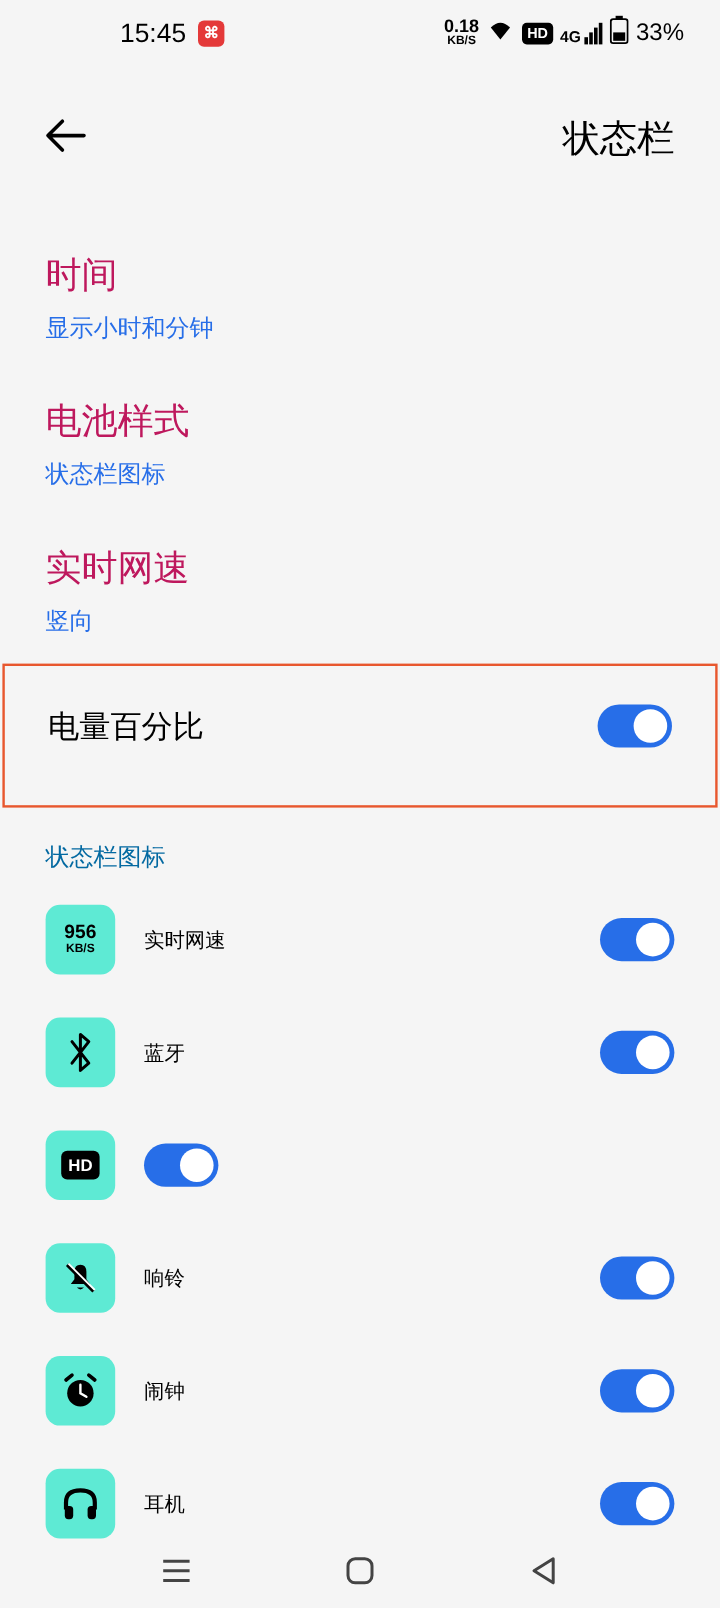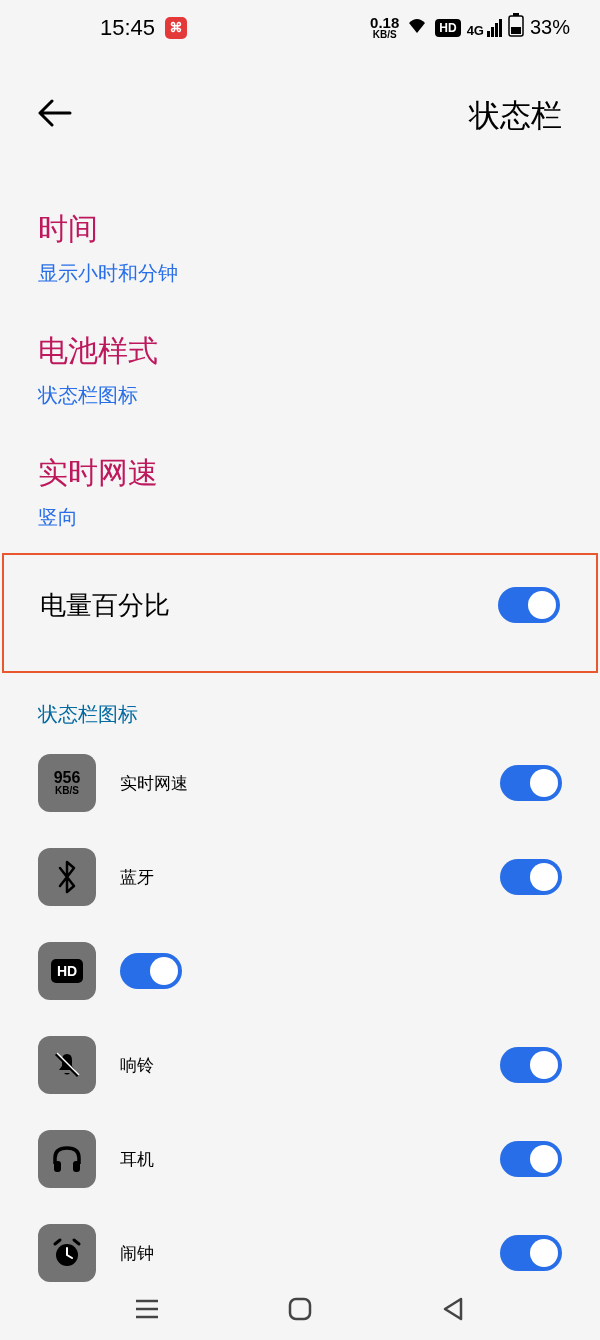--- a/index.html
+++ b/index.html
@@ -69,21 +69,21 @@
       font-size: 20px;
       color: #0369a1;
     }
     .icon-row {
       display: flex; align-items: center;
       padding: 18px 38px;
       gap: 24px;
     }
     .icon-box {
       width: 58px; height: 58px;
-      background: #737373;
+      background: #5eead4;
       border-radius: 12px;
       display: flex; align-items: center; justify-content: center;
       flex-shrink: 0;
     }
     .icon-label { flex: 1; font-size: 17px; font-weight: 400; }
     .switch {
       position: relative; width: 62px; height: 36px;
       background: #276ee8;
       border-radius: 18px; cursor: pointer;
       flex-shrink: 0;
@@ -208,39 +208,39 @@
           <line x1="4" y1="4" x2="26" y2="26" stroke="#000" stroke-width="3"></line>
           <line x1="5" y1="3" x2="27" y2="25" stroke="#fff" stroke-width="1.5"></line>
         </svg>
     </div>
     <span class="icon-label">响铃</span>
     <span class="switch"></span>
   </div>
 
   <div class="icon-row">
     <div class="icon-box">
+      <svg width="32" height="32" viewBox="0 0 32 32">
+          <circle cx="16" cy="18" r="11" fill="#000"></circle>
+          <path d="M16 11 L16 18 L21 21" stroke="#fff" stroke-width="2" fill="none" stroke-linecap="round"></path>
+          <path d="M4 7 L9 3 M28 7 L23 3" stroke="#000" stroke-width="3" stroke-linecap="round"></path>
+        </svg>
+    </div>
+    <span class="icon-label">闹钟</span>
+    <span class="switch"></span>
+  </div>
+
+  <div class="icon-row">
+    <div class="icon-box">
       <svg width="32" height="30" viewBox="0 0 32 30">
           <path d="M4 20 L4 14 Q4 4 16 4 Q28 4 28 14 L28 20" stroke="#000" stroke-width="3.5" fill="none"></path>
           <rect x="3" y="17" width="7" height="11" rx="3" fill="#000"></rect>
           <rect x="22" y="17" width="7" height="11" rx="3" fill="#000"></rect>
         </svg>
     </div>
     <span class="icon-label">耳机</span>
-    <span class="switch"></span>
-  </div>
-
-  <div class="icon-row">
-    <div class="icon-box">
-      <svg width="32" height="32" viewBox="0 0 32 32">
-          <circle cx="16" cy="18" r="11" fill="#000"></circle>
-          <path d="M16 11 L16 18 L21 21" stroke="#fff" stroke-width="2" fill="none" stroke-linecap="round"></path>
-          <path d="M4 7 L9 3 M28 7 L23 3" stroke="#000" stroke-width="3" stroke-linecap="round"></path>
-        </svg>
-    </div>
-    <span class="icon-label">闹钟</span>
     <span class="switch"></span>
   </div>
 </div>
 
 <div class="nav-bar">
   <span class="nav-btn">
     <svg width="26" height="22" viewBox="0 0 26 22">
         <line x1="2" y1="3" x2="24" y2="3" stroke="#444" stroke-width="2.5"></line>
         <line x1="2" y1="11" x2="24" y2="11" stroke="#444" stroke-width="2.5"></line>
         <line x1="2" y1="19" x2="24" y2="19" stroke="#444" stroke-width="2.5"></line>

